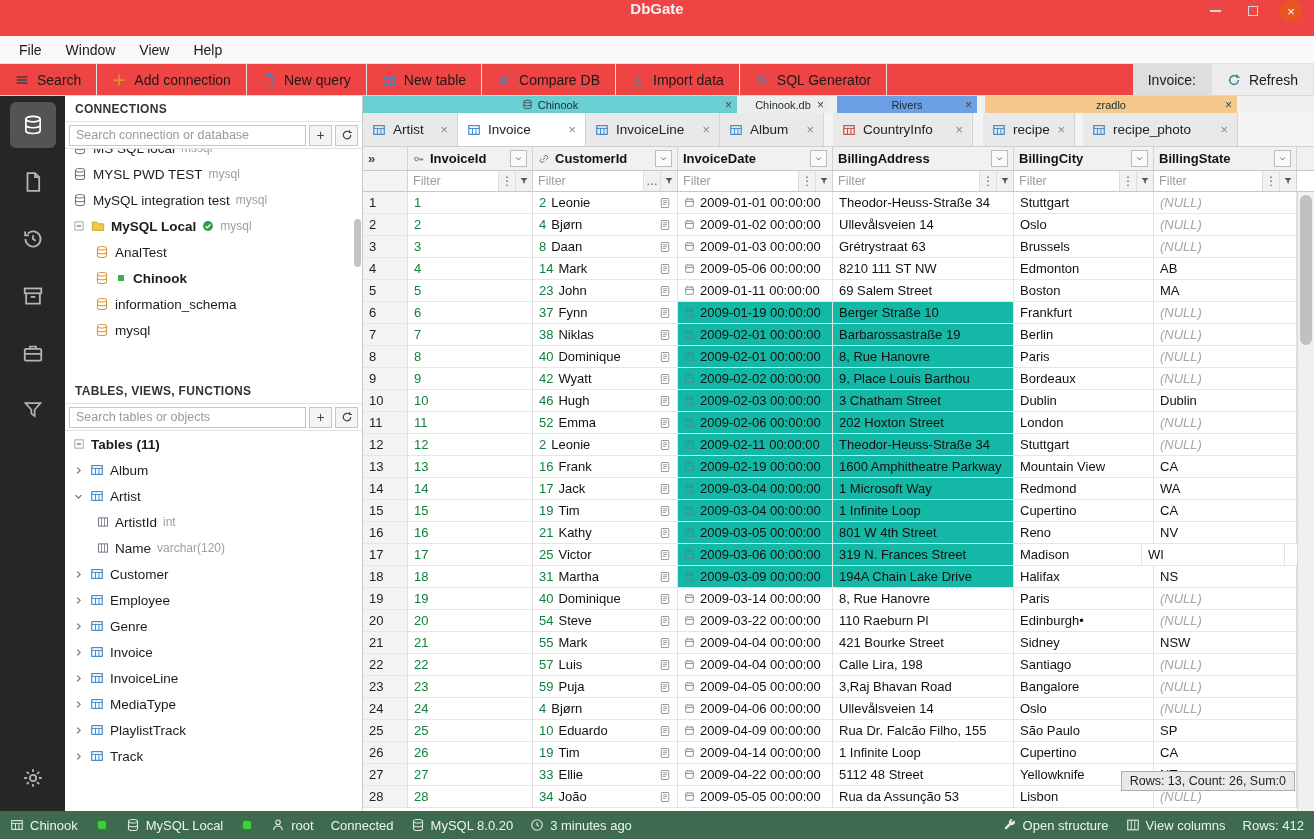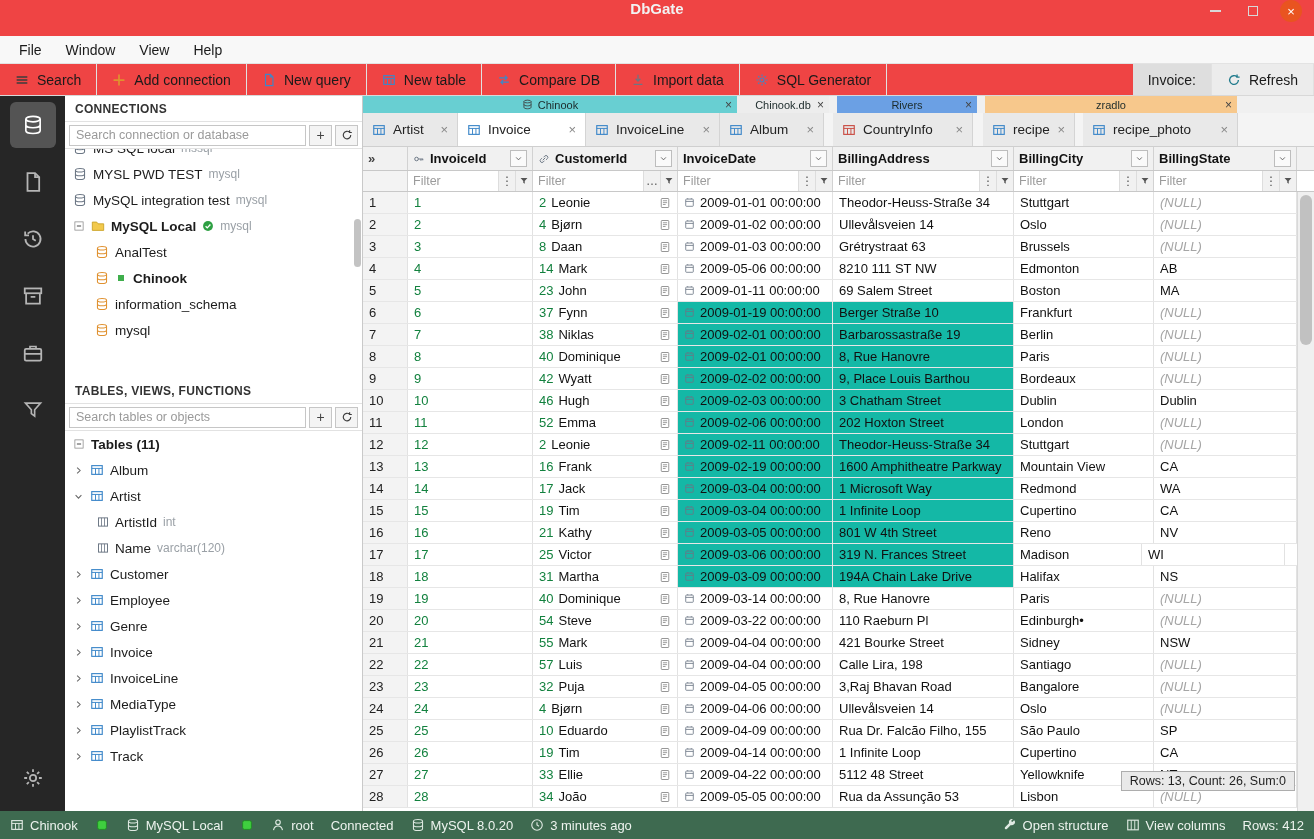--- a/index.html
+++ b/index.html
@@ -1586,21 +1586,21 @@
               </div>
             </div>
             <div class="grow">
               <div class="gc rowno" style="width:45px">
                 <span>23</span>
               </div>
               <div class="gc " style="width:125px">
                 <span class="g-num">23</span>
               </div>
               <div class="gc " style="width:145px">
-                <span class="g-num">32</span>
+                <span class="g-num">59</span>
                 <span>Puja</span>
                 <span class="lookup">
                   <svg viewBox="0 0 16 16">
                     <rect x="3" y="2" width="10" height="12" rx="1" stroke="currentColor" stroke-width="1.2" fill="none"></rect>
                     <path d="M5.2 5h5.6M5.2 7.5h5.6M5.2 10h3.6" stroke="currentColor" stroke-width="1.1" fill="none"></path>
                   </svg>
                 </span>
               </div>
               <div class="gc " style="width:155px">
                 <span class="icon c-slate xs">

